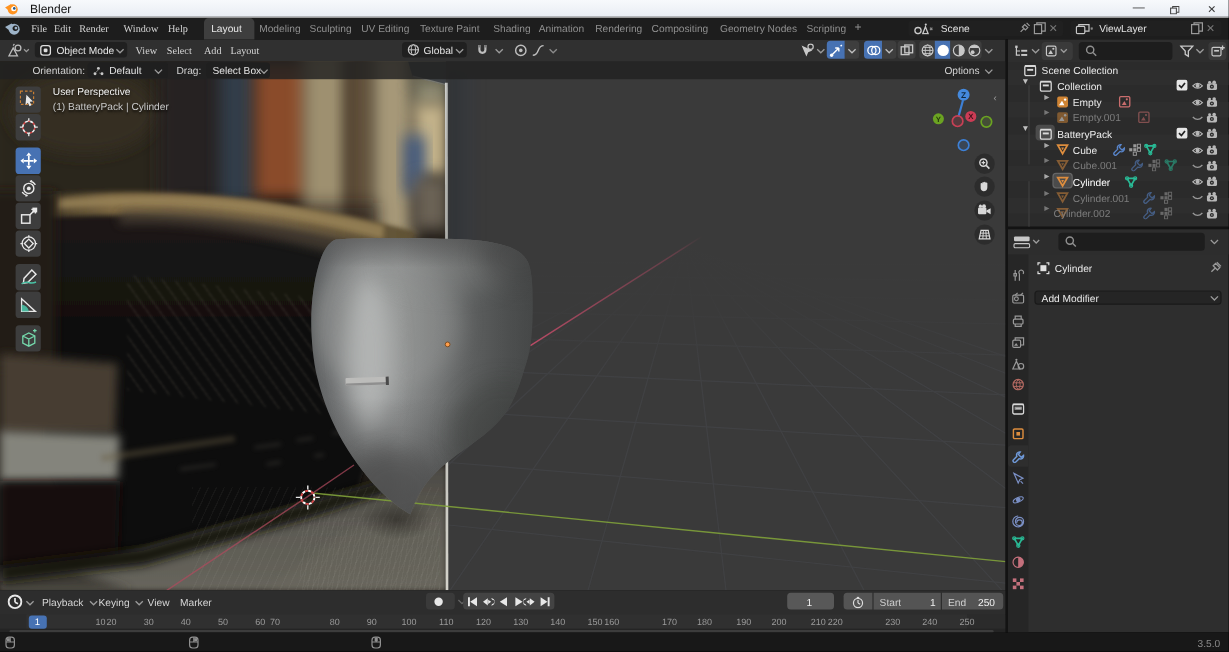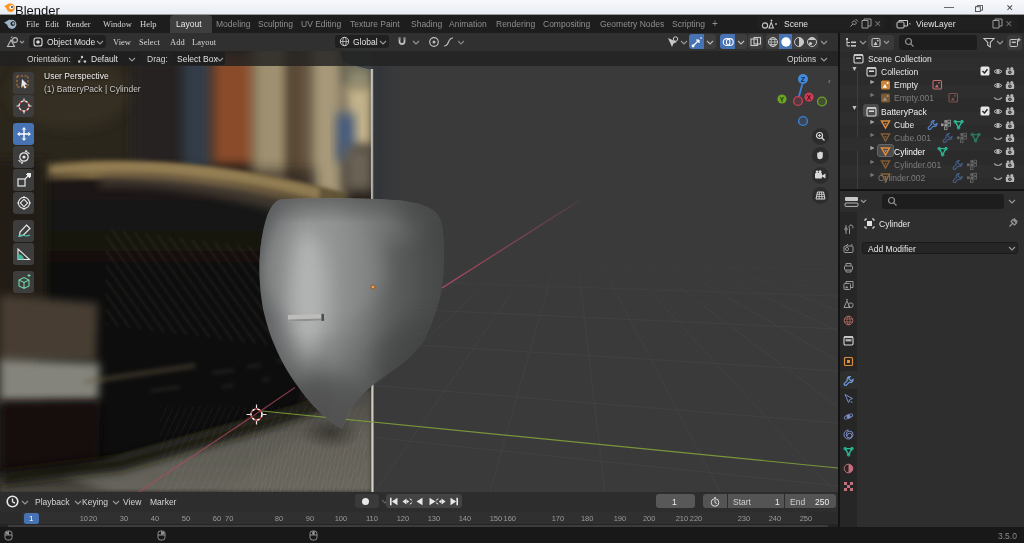--- a/index.html
+++ b/index.html
@@ -40,21 +40,21 @@
 <body>
 <div id="app">
   
   <div class="abs" id="titlebar"></div>
   <svg class="abs" style="left:4px;top:2px" width="12" height="11" viewBox="0 0 12 11">
     <circle cx="6.6" cy="5.8" r="4.2" fill="#ff9321"></circle>
     <circle cx="7.4" cy="5.2" r="2.1" fill="#fff"></circle>
     <circle cx="7.9" cy="5.0" r="1.1" fill="#265787"></circle>
     <path d="M0.2 4.2 L5 1.6 L7 3.2 L2.6 6.2 Z" fill="#ff9321"></path>
   </svg>
-  <div class="lbl" style="left:15px;top:3px;color:#111;font-size:13px">Blender</div>
+  <div class="lbl" style="left:25px;top:3px;color:#111;font-size:10px">Blender</div>
   <div class="lbl" style="left:944px;top:1px;color:#3a3a3a;font-size:10px">—</div>
   <svg class="abs" style="left:975px;top:4.5px" width="8" height="7" viewBox="0 0 9 8">
     <rect x="0.5" y="2" width="5.5" height="5.5" fill="none" stroke="#444" stroke-width="1"></rect>
     <path d="M2.5 2 V0.5 H8.5 V6 H6.5" fill="none" stroke="#444" stroke-width="1"></path>
   </svg>
   <div class="lbl" style="left:1006px;top:2.5px;color:#3a3a3a;font-size:9px">✕</div>
 
   
   <div class="abs" id="menubar"></div>
   <svg class="abs" style="left:4px;top:18px" width="14" height="12" viewBox="0 0 14 12">

